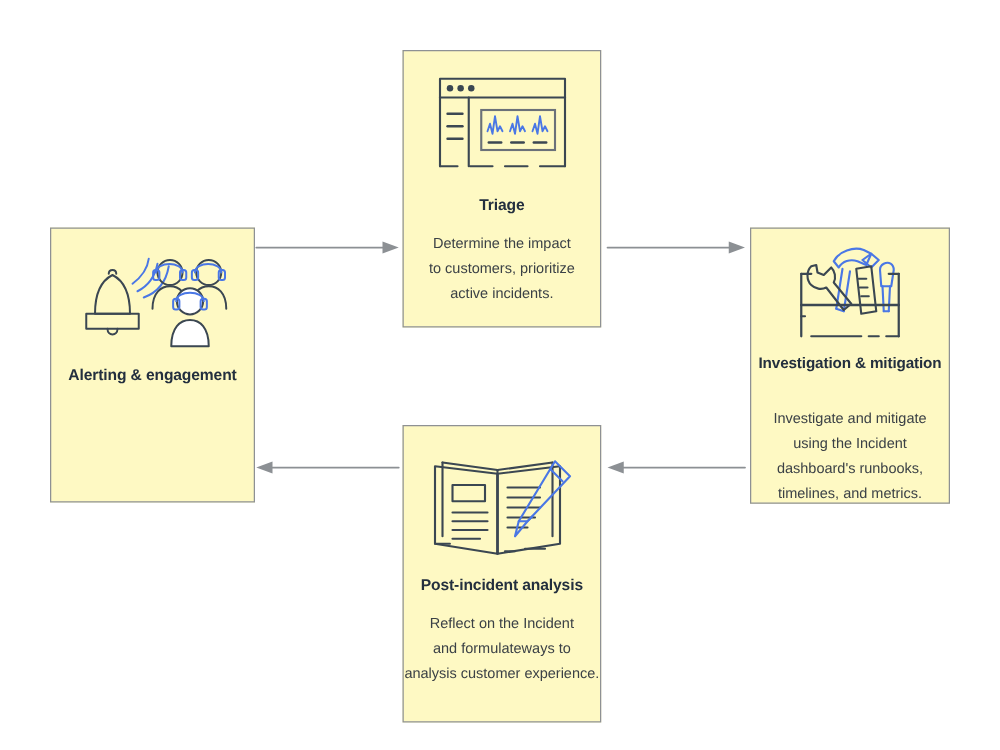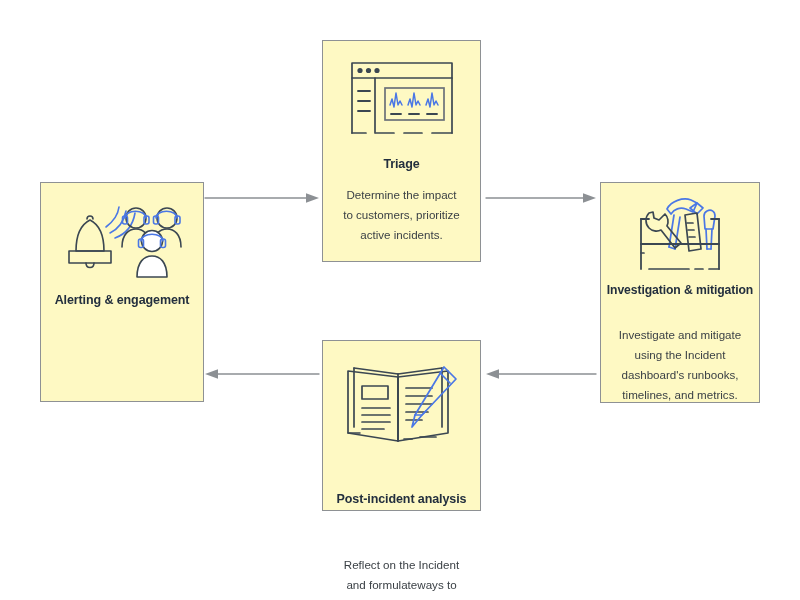--- a/index.html
+++ b/index.html
@@ -67,21 +67,21 @@
   #card-triage .card-body     { margin-top: 14px; }
 
   #card-investigation {
     left: 600px; top: 182px;  width: 160px; height: 221px;
   }
   #card-investigation .card-icon  { height: 92px; margin-top: 8px; }
   #card-investigation .card-title { margin-top: 4px; font-size: 12.2px; }
   #card-investigation .card-body  { margin-top: 28px; }
 
   #card-postincident {
-    left: 322px; top: 340px;  width: 159px; height: 171px; gap: 35px;
+    left: 322px; top: 340px;  width: 159px; height: 238px;
   }
   #card-postincident .card-icon   { height: 100px; margin-top: 14px; }
   #card-postincident .card-title  { margin-top: 6px; }
   #card-postincident .card-body   { margin-top: 14px; }
 
   
   .arrow {
     position: absolute;
   }
   #arrow-alerting-triage   { left: 203px; top: 190px; }

